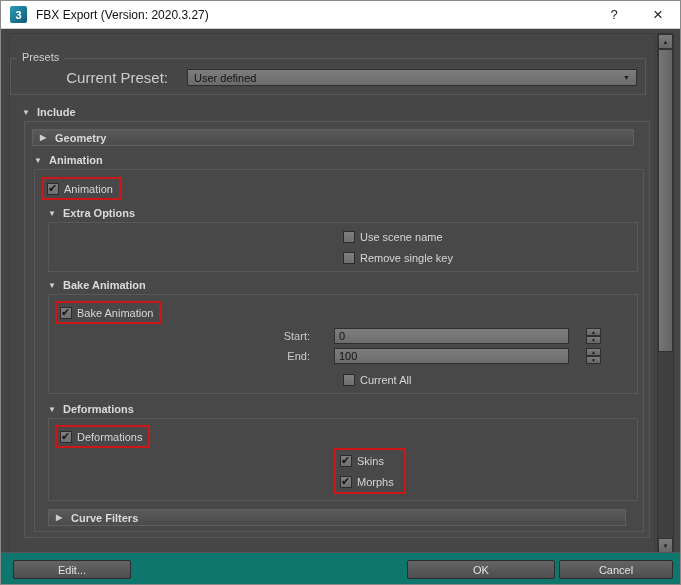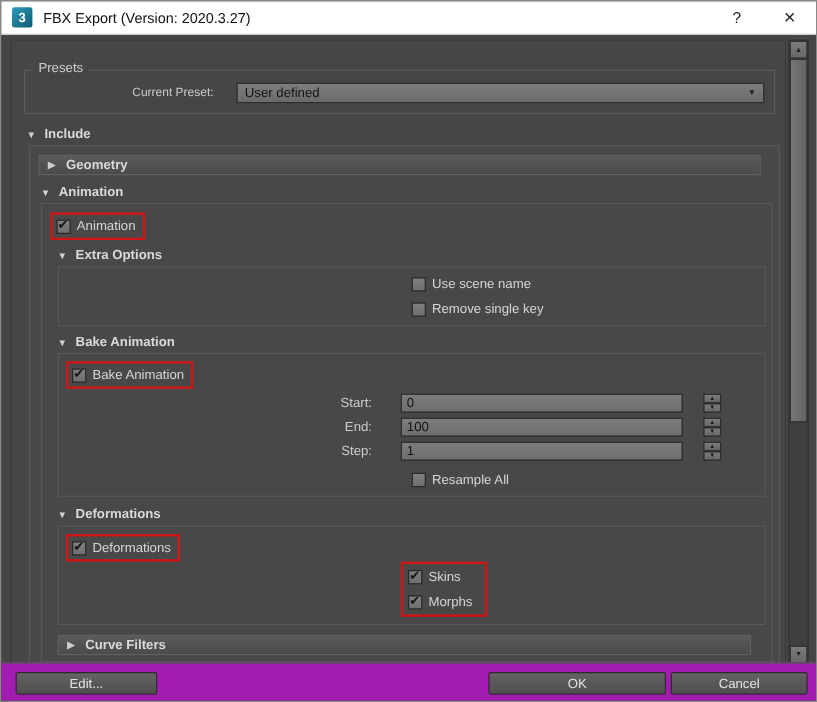--- a/index.html
+++ b/index.html
@@ -13,24 +13,24 @@
   .app-icon { width:17px; height:17px; margin-left:9px; background:linear-gradient(135deg,#2d9cb8,#0e5a74); color:#fff; font-weight:bold; font-size:11px; display:flex; align-items:center; justify-content:center; border-radius:2px; flex:none; }
   .title { flex:1; margin-left:9px; font-size:12px; color:#111; white-space:nowrap; }
   .tb-btn { width:44px; height:28px; display:flex; align-items:center; justify-content:center; color:#222; cursor:default; }
   .help-btn { font-size:13px; }
   .close-btn { font-size:17px; }
 
   
   .content { position:absolute; left:8px; top:32px; width:646px; height:521px; background:#464646; border:1px solid #3c3c3c; overflow:hidden; }
 
   
-  .fieldset { position:relative; border:1px solid #5a5a5a; margin:24px 8px 0 10px; padding:10px 8px 8px 8px; }
+  .fieldset { position:relative; border:1px solid #5a5a5a; margin:24px 8px 0 0; padding:10px 8px 8px 8px; }
   .fieldset-legend { position:absolute; top:-8px; left:6px; background:#464646; padding:0 5px; font-size:11px; color:#cfcfcf; }
   .preset-row { display:flex; align-items:center; }
-  .row-label { width:168px; text-align:right; padding-right:19px; font-size:10px; color:#cccccc; white-space:nowrap; }
+  .row-label { width:168px; text-align:right; padding-right:19px; font-size:15px; color:#cccccc; white-space:nowrap; }
   .dropdown { flex:1; height:17px; background:linear-gradient(#7d7d7d,#6b6b6b); border:1px solid #2e2e2e; display:flex; align-items:center; padding:0 6px; }
   .dd-value { flex:1; font-size:11px; color:#151515; }
   .dd-arrow { font-size:7px; color:#1d1d1d; }
 
   
   .rollout-header { display:flex; align-items:center; font-size:11px; font-weight:bold; color:#dadada; height:14px; }
   .tri { font-size:8px; color:#cfcfcf; width:15px; flex:none; }
   .panel { border:1px solid #585858; background:#484848; }
   .rollout-bar { height:17px; display:flex; align-items:center; padding-left:7px; background:linear-gradient(#5a5a5a,#4b4b4b); border:1px solid #606060; font-size:11px; font-weight:bold; color:#dadada; }
 
@@ -70,21 +70,21 @@
   .skins-morphs-box { display:inline-block; border:2px solid #cf1616; padding:3px 10px 3px 4px; }
   .skins-morphs-box .cb-row + .cb-row { margin-top:6px; }
 
   
   .scrollbar { position:absolute; left:656px; top:32px; width:17px; height:521px; background:#3f3f3f; border:1px solid #343434; }
   .sb-btn { position:absolute; left:0; width:15px; height:15px; background:linear-gradient(#7b7b7b,#676767); border:1px solid #333; display:flex; align-items:center; justify-content:center; font-size:6px; color:#1e1e1e; }
   .sb-up { top:0; } .sb-down { bottom:0; }
   .sb-thumb { position:absolute; left:0; top:15px; width:15px; height:303px; background:linear-gradient(90deg,#767676,#646464); border:1px solid #333; }
 
   
-  .footer { position:absolute; left:0; right:0; bottom:0; height:32px; background:#a21caf; border-top:1px solid #585858; }
+  .footer { position:absolute; left:0; right:0; bottom:0; height:32px; background:#0f766e; border-top:1px solid #585858; }
   .btn { position:absolute; top:7px; height:19px; background:linear-gradient(#646464,#4e4e4e); border:1px solid #2c2c2c; border-radius:2px; color:#e3e3e3; font-size:11px; display:flex; align-items:center; justify-content:center; font-family:inherit; }
   .edit-btn { left:12px; width:118px; }
   .ok-btn { left:406px; width:148px;text-align:right; }
   .cancel-btn { left:558px; width:114px;text-align:center; }
 </style>
 </head>
 <body>
 
 <div class="window">
 
@@ -179,32 +179,24 @@
 
           <div class="spin-row">
             <div class="spin-label">End:</div>
             <input class="spin-field" type="text" value="100" style="">
             <div class="spinner">
               <div class="spin-btn">▲</div>
               <div class="spin-btn">▼</div>
             </div>
           </div>
 
-          <div class="spin-row">
-            <div class="spin-label">Step:</div>
-            <input class="spin-field" type="text" value="1" style="">
-            <div class="spinner">
-              <div class="spin-btn">▲</div>
-              <div class="spin-btn">▼</div>
-            </div>
-          </div>
 
           <div class="cb-row resample-row">
             <span class="cb"></span>
-            <span class="cb-label">Resample All</span>
+            <span class="cb-label">Current All</span>
           </div>
         </div>
 
         
         <div class="rollout-header sub-header deform-header">
           <span class="tri">▼</span>
           <span>Deformations</span>
         </div>
         <div class="panel sub-panel deform-panel">
           <div class="red-box">

